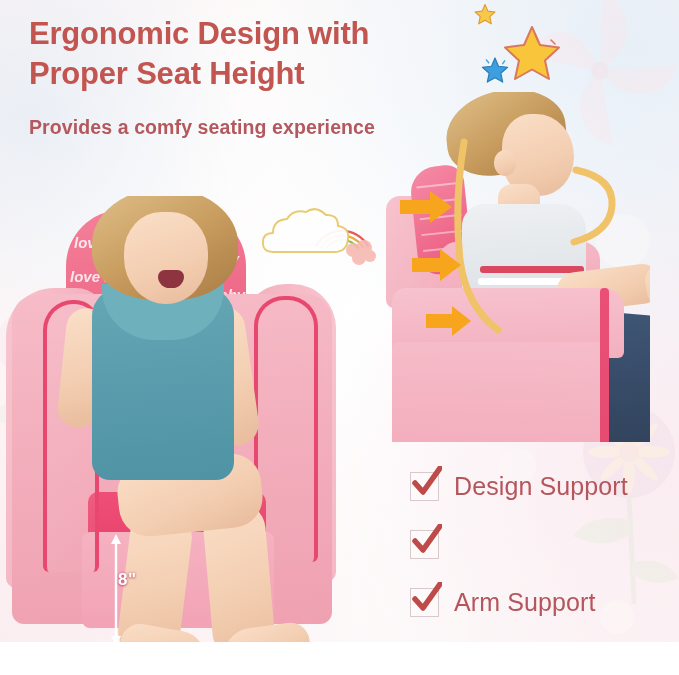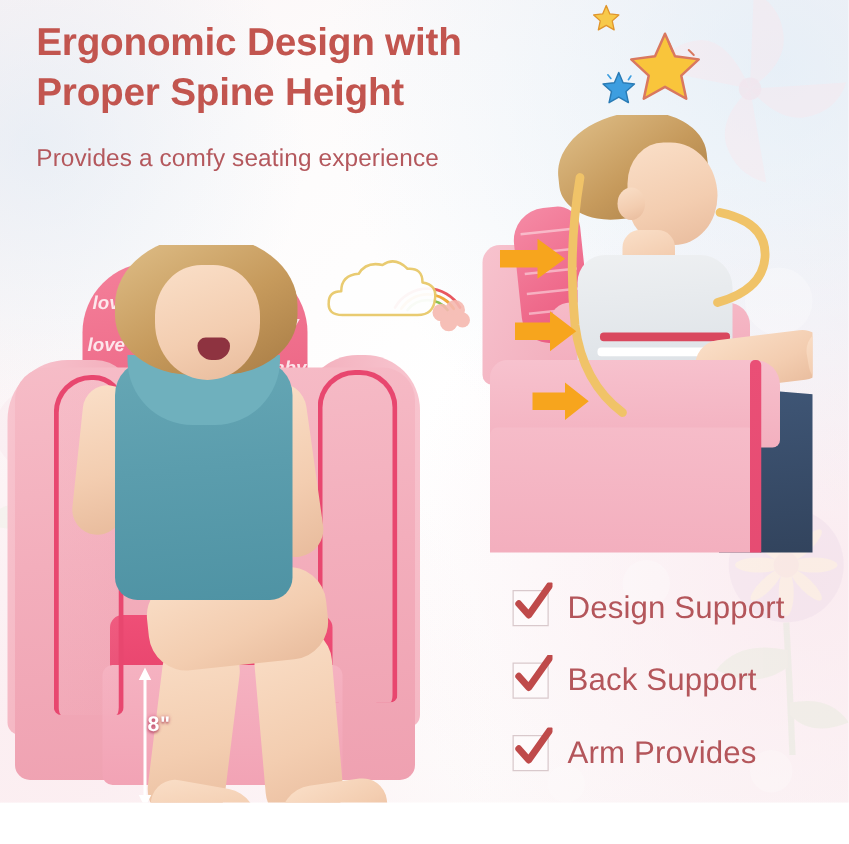--- a/index.html
+++ b/index.html
@@ -27,21 +27,21 @@
   .bokeh{border-radius:50%;background:rgba(255,255,255,.55);}
 
   
   .h1{
     position:absolute;left:29px;top:14px;width:440px;
     font-size:31px;line-height:40px;font-weight:bold;
     color:#c2554f;letter-spacing:-.2px;
   }
   .sub{
     position:absolute;left:29px;top:112px;width:430px;
-    font-size:19.5px;line-height:30px;font-weight:normal;
+    font-size:19.5px;line-height:30px;font-weight:bold;
     color:#b4585d;letter-spacing:.1px;
   }
 
   
   .star-lg{position:absolute;left:502px;top:24px;width:60px;height:58px;}
   .star-sm{position:absolute;left:473px;top:3px;width:24px;height:23px;}
   .star-blue{position:absolute;left:480px;top:56px;width:30px;height:29px;}
 
   
   .cloudwrap{position:absolute;left:258px;top:190px;width:120px;height:80px;}
@@ -221,21 +221,21 @@
     </g>
   </svg>
 
   <div class="wm bokeh" style="left:596px;top:214px;width:54px;height:54px;opacity:.5;"></div>
   <div class="wm bokeh" style="left:498px;top:448px;width:38px;height:38px;opacity:.45;"></div>
   <div class="wm bokeh" style="left:438px;top:612px;width:30px;height:30px;opacity:.4;"></div>
   <div class="wm bokeh" style="left:600px;top:600px;width:34px;height:34px;opacity:.4;"></div>
 
   <div class="h1">
     <div>Ergonomic Design with</div>
-    <div>Proper Spine Height</div>
+    <div>Proper Seat Height</div>
   </div>
 
   <div class="sub">
     <div>Provides a comfy seating experience</div>
   </div>
 
   <svg class="star-sm" viewBox="0 0 24 24">
     <path d="M12 1.5 L15 8.5 L22.5 9.3 L17 14.3 L18.6 21.8 L12 18 L5.4 21.8 L7 14.3 L1.5 9.3 L9 8.5Z" fill="#f7c94a" stroke="#e0952c" stroke-width="1.1" stroke-linejoin="round"></path>
   </svg>
 
@@ -363,27 +363,26 @@
       </span>
       <span class="flabel">Design Support</span>
     </div>
 
     <div class="frow">
       <span class="cbox">
         <svg width="30" height="34" viewBox="0 0 30 34">
           <path d="M3 17 L11 26 L28 2" stroke="#bf4a4a" stroke-width="5.5" fill="none" stroke-linecap="round" stroke-linejoin="round"></path>
         </svg>
       </span>
-      <span class="flabel">Back Support</span>
     </div>
 
     <div class="frow">
       <span class="cbox">
         <svg width="30" height="34" viewBox="0 0 30 34">
           <path d="M3 17 L11 26 L28 2" stroke="#bf4a4a" stroke-width="5.5" fill="none" stroke-linecap="round" stroke-linejoin="round"></path>
         </svg>
       </span>
-      <span class="flabel">Arm Provides</span>
+      <span class="flabel">Arm Support</span>
     </div>
 
   </div>
 
 </div>
 
 </body></html>

